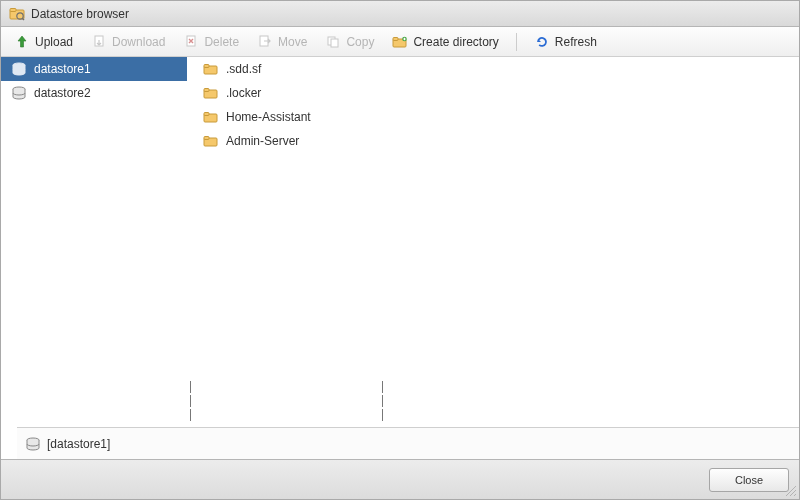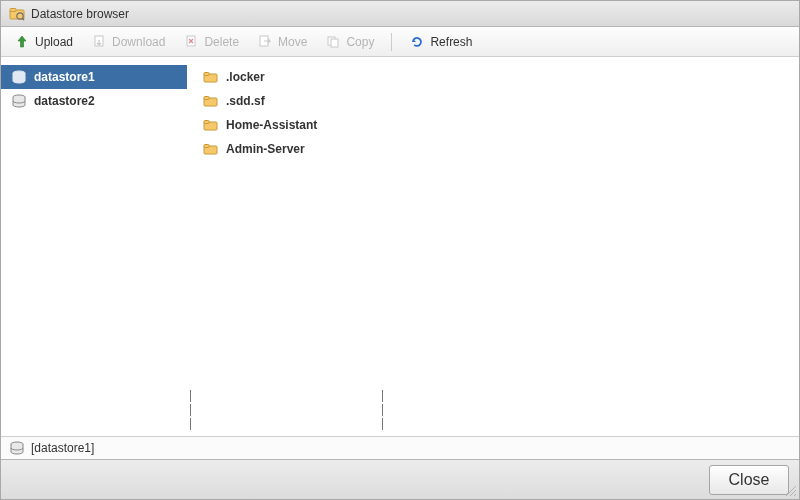--- a/index.html
+++ b/index.html
@@ -15,25 +15,25 @@
   .body { flex: 1 1 auto; display: flex; min-height: 0; background: #fff; }
   .col { height: 100%; overflow: auto; }
   .col-ds { width: 186px; }
   .col-folders { width: 186px; }
   .col-details { flex: 1; }
   .splitter { width: 6px; display: flex; flex-direction: column; justify-content: flex-end; align-items: center; cursor: col-resize; padding-bottom: 6px; gap: 2px; }
   .splitter .grip { width: 1px; height: 12px; background: #777; }
   .ds-item, .folder-item { display: flex; align-items: center; gap: 7px; padding: 4px 10px; cursor: pointer; white-space: nowrap; }
   .ds-item.selected { background: #3b6ea5; color: #fff; }
   .ds-item.selected svg .ds-body { fill: #dfe8f3; }
-  .pathbar { height: 23px; border-top: 1px solid #cfcfcf; display: flex; align-items: center; gap: 6px; padding: 7px 8px; background: #fbfbfb; }
+  .pathbar { height: 32px; border-top: 1px solid #cfcfcf; display: flex; align-items: center; gap: 6px; padding: 7px 8px; background: #fbfbfb; margin-left: 16px; }
   .footer { height: 40px; border-top: 1px solid #b5b5b5; background: linear-gradient(to bottom, #ececec, #dcdcdc); display: flex; align-items: center; justify-content: flex-end; padding: 0 10px; position: relative; }
-  .btn { min-width: 80px; padding: 5px 14px; background: linear-gradient(to bottom, #fefefe, #e8e8e8); border: 1px solid #a6a6a6; border-radius: 3px; cursor: pointer; font-size: 16px; color: #333; text-align: center; }
+  .btn { min-width: 80px; padding: 5px 14px; background: linear-gradient(to bottom, #fefefe, #e8e8e8); border: 1px solid #a6a6a6; border-radius: 3px; cursor: pointer; font-size: 11px; color: #333; text-align: center; }
   .resize-grip { position: absolute; right: 2px; bottom: 2px; width: 12px; height: 12px; opacity: .5; }
-  .col-ds, .col-folders { padding-top: 8px; font-weight: bold; }
+  .col-ds, .col-folders { padding-top: 0; }
 </style>
 </head>
 <body>
 
 <div class="window">
 
   <div class="titlebar">
     <span class="icon">
       <svg width="16" height="16" viewBox="0 0 16 16">
         <rect x="1" y="4" width="14" height="9" rx="1" fill="#f5c86b" stroke="#c89a3a"></rect>
@@ -83,20 +83,31 @@
     </div>
     <div class="tbtn disabled">
       <span class="icon">
         <svg width="14" height="14" viewBox="0 0 14 14">
             <rect x="2" y="2" width="7" height="8" fill="#fff" stroke="#c8c8c8"></rect>
             <rect x="5" y="4" width="7" height="8" fill="#fff" stroke="#c8c8c8"></rect>
           </svg>
       </span>
       <span>Copy</span>
     </div>
+    <div class="tbtn">
+      <span class="icon">
+        <svg width="16" height="14" viewBox="0 0 16 14">
+            <rect x="1" y="4" width="13" height="8" rx="1" fill="#f5c86b" stroke="#c89a3a"></rect>
+            <rect x="1" y="2.5" width="5" height="3" rx="1" fill="#f5c86b" stroke="#c89a3a"></rect>
+            <circle cx="12.5" cy="4" r="2.3" fill="#4aa84a"></circle>
+            <path d="M12.5 2.8 V5.2 M11.3 4 H13.7" stroke="#fff" stroke-width="1"></path>
+          </svg>
+      </span>
+      <span>Create directory</span>
+    </div>
     <div class="tsep"></div>
     <div class="tbtn">
       <span class="icon">
         <svg width="14" height="14" viewBox="0 0 14 14">
             <path d="M3 7 A4 4 0 1 1 4.2 9.8" fill="none" stroke="#2b6cd4" stroke-width="1.8"></path>
             <path d="M3 4 L3 7 L6 7 Z" fill="#2b6cd4"></path>
           </svg>
       </span>
       <span>Refresh</span>
     </div>
@@ -134,30 +145,30 @@
     </div>
 
     <div class="col col-folders" id="folder-list">
         <div class="folder-item">
           <span class="icon">
             <svg width="16" height="14" viewBox="0 0 16 14">
     <rect x="1" y="4" width="13" height="8" rx="1" fill="#f5c86b" stroke="#c89a3a"></rect>
     <rect x="1" y="2.5" width="5" height="3" rx="1" fill="#f5c86b" stroke="#c89a3a"></rect>
   </svg>
           </span>
+    <span>.sdd.sf</span>
+        </div>
+        <div class="folder-item">
+          <span class="icon">
+            <svg width="16" height="14" viewBox="0 0 16 14">
+    <rect x="1" y="4" width="13" height="8" rx="1" fill="#f5c86b" stroke="#c89a3a"></rect>
+    <rect x="1" y="2.5" width="5" height="3" rx="1" fill="#f5c86b" stroke="#c89a3a"></rect>
+  </svg>
+          </span>
     <span>.locker</span>
-        </div>
-        <div class="folder-item">
-          <span class="icon">
-            <svg width="16" height="14" viewBox="0 0 16 14">
-    <rect x="1" y="4" width="13" height="8" rx="1" fill="#f5c86b" stroke="#c89a3a"></rect>
-    <rect x="1" y="2.5" width="5" height="3" rx="1" fill="#f5c86b" stroke="#c89a3a"></rect>
-  </svg>
-          </span>
-    <span>.sdd.sf</span>
         </div>
         <div class="folder-item">
           <span class="icon">
             <svg width="16" height="14" viewBox="0 0 16 14">
     <rect x="1" y="4" width="13" height="8" rx="1" fill="#f5c86b" stroke="#c89a3a"></rect>
     <rect x="1" y="2.5" width="5" height="3" rx="1" fill="#f5c86b" stroke="#c89a3a"></rect>
   </svg>
           </span>
     <span>Home-Assistant</span>
         </div>

